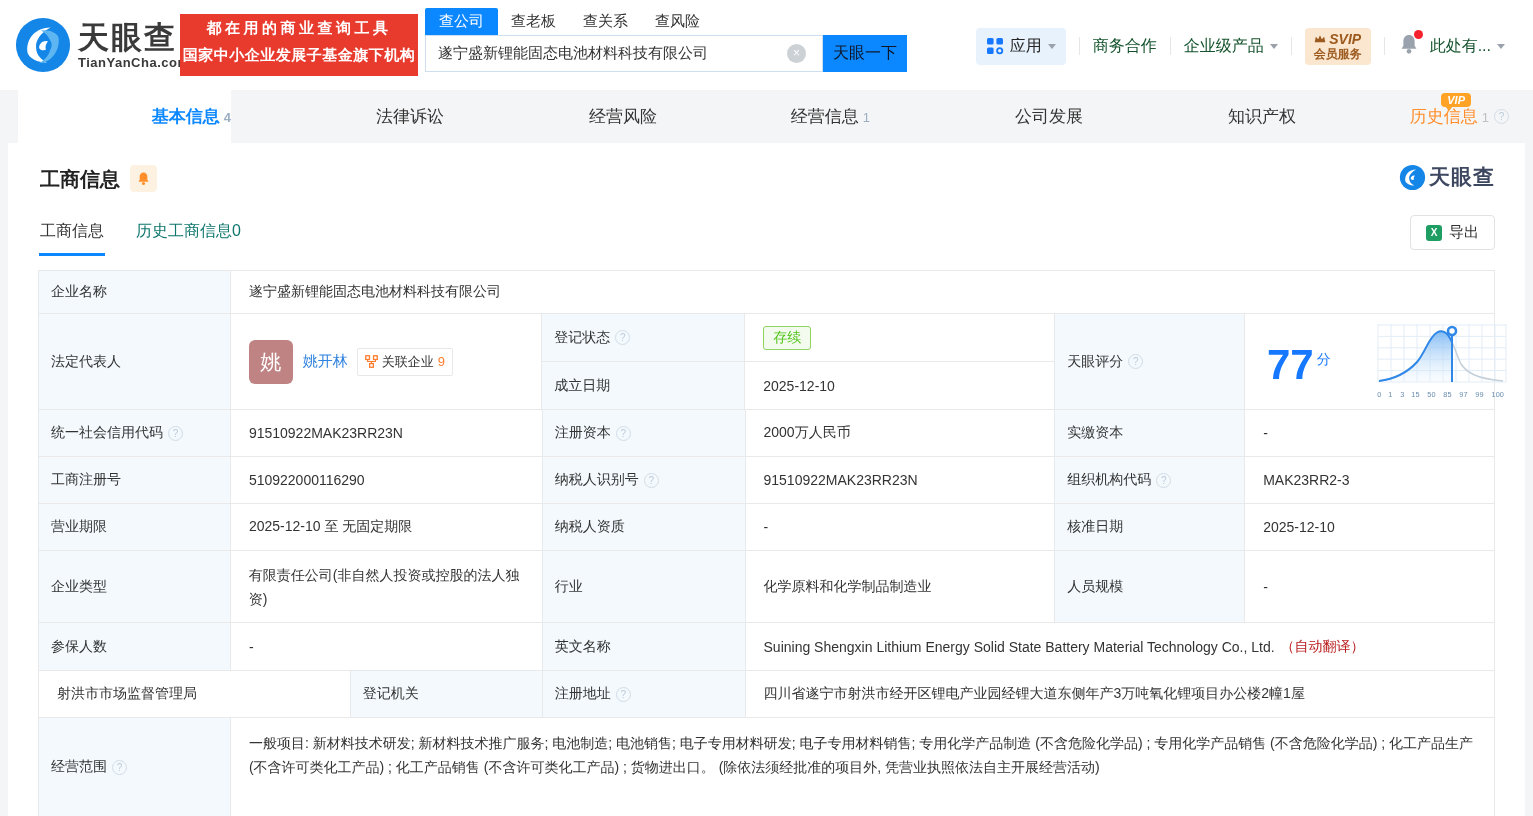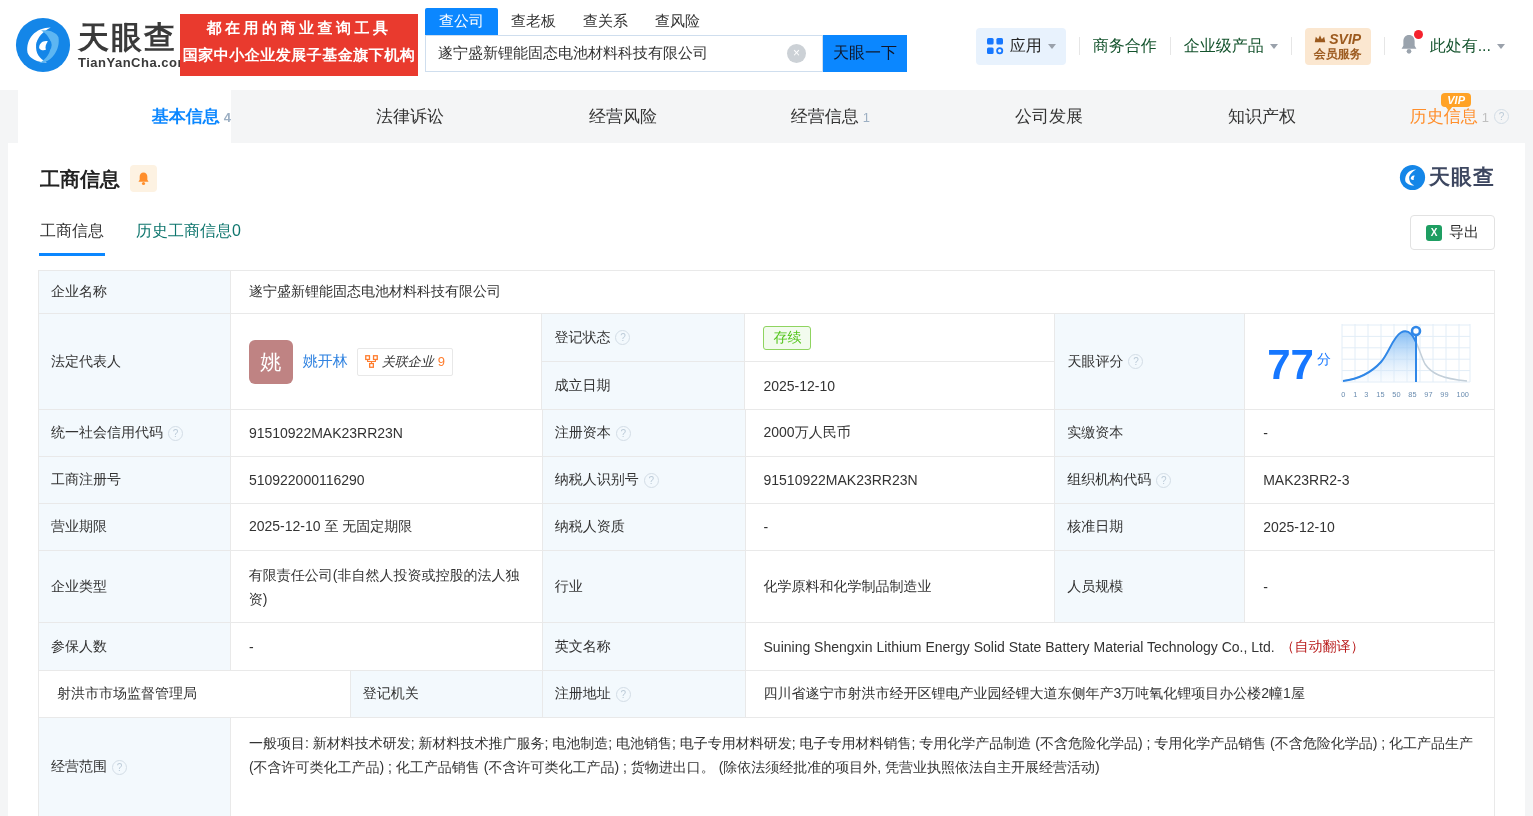--- a/index.html
+++ b/index.html
@@ -87,32 +87,32 @@
     font-size:10px; font-weight:bold; display:flex; align-items:center; justify-content:center; margin-right:7px; }
 
   
   .biz-table { position:absolute; left:30px; top:127px; width:1457px;
     border-top:1px solid #e9e9e9; border-left:1px solid #e9e9e9; font-size:14px; }
   .trow { display:flex; }
   .cell { border-right:1px solid #e9e9e9; border-bottom:1px solid #e9e9e9;
     display:flex; align-items:center; }
   .lbl-cell { background:#f3f9fd; padding-left:12px; color:#333; }
   .val-cell { background:#fff; padding-left:18px; color:#333; }
-  .w1{width:192px;} .w2{width:312px;} .w3{width:203px;} .w4{width:310px;} .w5{width:190px;} .w6{width:250px;}
+  .w1{width:192px;} .w2{width:312px;} .w3{width:203px;} .w4{width:310px;} .w5{width:190px;} .w6{width:250px;gap:36px;}
   .wspan5{width:1265px;} .wspan3{width:750px;}
   .subcol { width:513px; display:flex; flex-direction:column; }
   .subrow { display:flex; height:48px; }
   .subrow .cell { height:48px; }
 
   .avatar { width:44px; height:44px; border-radius:6px; background:#bf8383; color:#fff;
     font-size:21px; display:flex; align-items:center; justify-content:center; cursor:pointer; flex:none;}
   .rep-name { color:#2f82e0; font-size:15px; margin:0 9px 0 10px; cursor:pointer; }
   .rel-badge { display:flex; align-items:center; border:1px solid #e8e8e8; border-radius:2px;
     padding:4px 7px; cursor:pointer; background:#fff; }
-  .rel-badge .txt { font-size:13px; color:#333; margin-left:4px;font-style:italic; }
+  .rel-badge .txt { font-size:13px; color:#333; margin-left:4px; }
   .rel-badge .num { font-size:13px; color:#ff7d2e; margin-left:4px; }
 
   .status-badge { display:inline-block; border:1px solid #8fd460; background:#f2fbee; color:#52c41a;
     font-size:14px; padding:2px 9px; border-radius:3px; }
 
   .score-cell { padding-left:22px; }
   .score-num { font-size:42px; font-weight:bold; color:#1677ff; line-height:42px; display:flex; align-items:flex-end; }
   .score-num .unit { font-size:14px; font-weight:normal; margin:0 0 6px 3px; }
   .score-chart { margin-left:10px; width:130px; }
   .score-axis { display:flex; justify-content:space-between; width:128px; margin-top:1px; }

